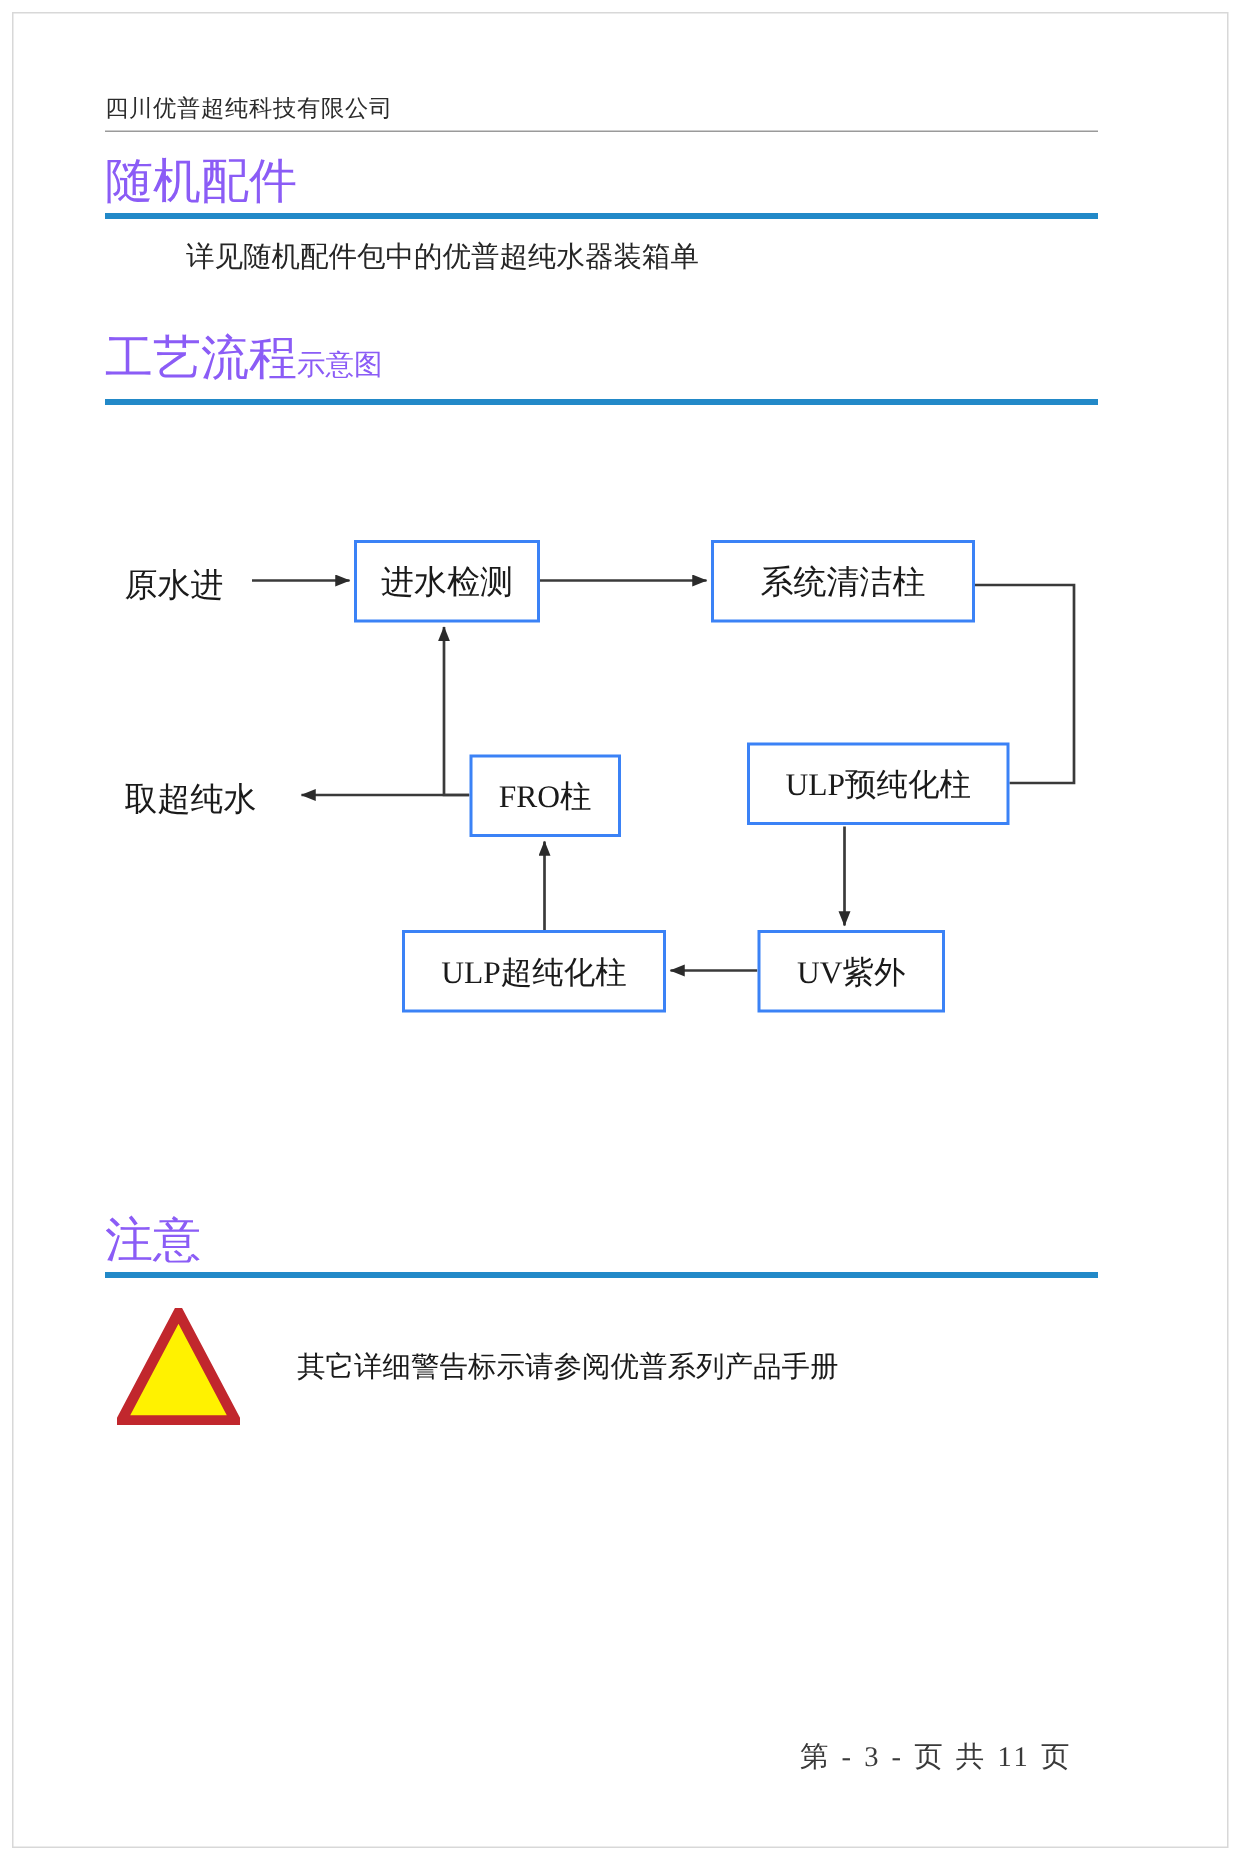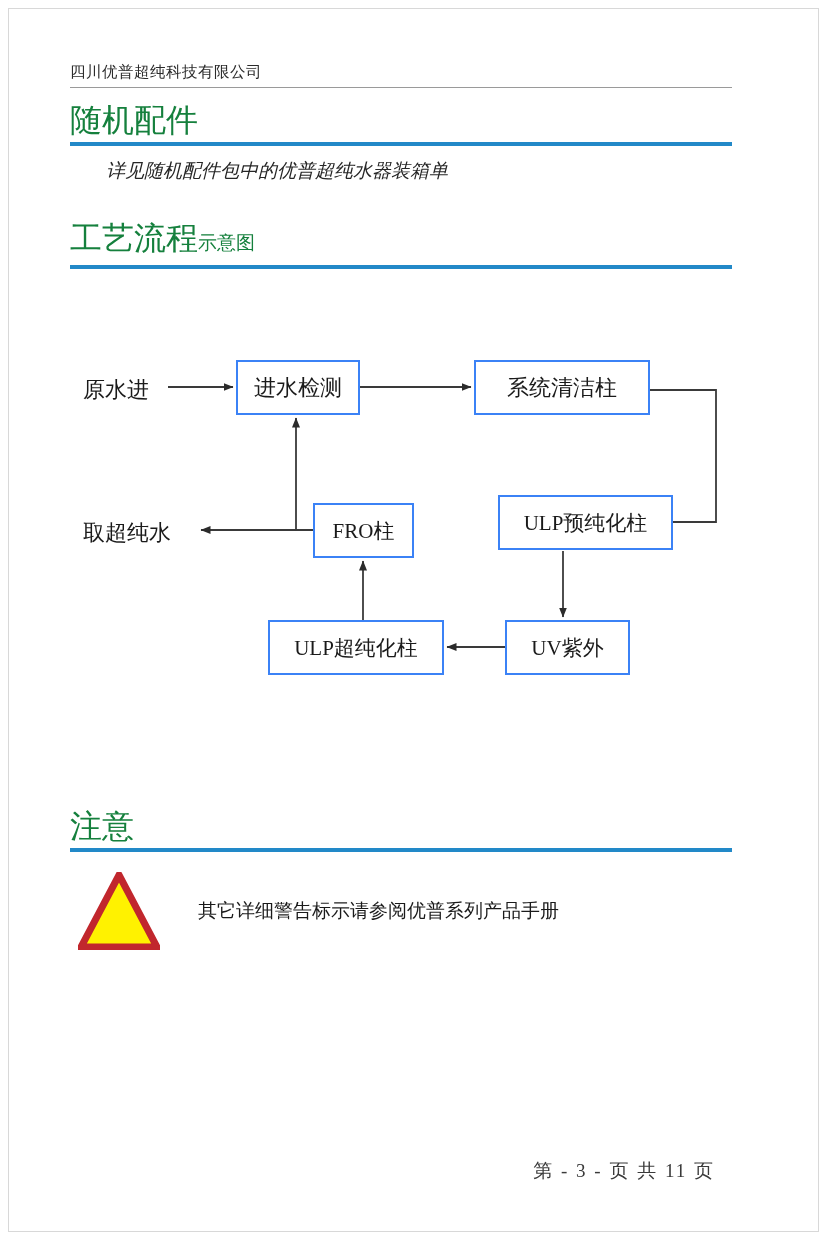--- a/index.html
+++ b/index.html
@@ -55,21 +55,21 @@
   
   .section {
     position: absolute;
     left: 70px;
     width: 662px;
   }
   .sec-title {
     font-family: "Liberation Serif", "DejaVu Serif", serif;
     font-size: 32px;
     line-height: 40px;
-    color: #15803d;
+    color: #8b5cf6;
     white-space: nowrap;
   }
   .sec-title .sub {
     font-size: 19px;
     vertical-align: baseline;
   }
   .blue-rule {
     margin-top: 2px;
     height: 4px;
     background: #2289c8;
@@ -158,21 +158,21 @@
 
   <div id="doc-header">
     <div class="company">四川优普超纯科技有限公司</div>
     <div class="hrule"></div>
   </div>
 
   <div class="section" style="top:100px;">
     <div class="sec-title">随机配件</div>
     <div class="blue-rule"></div>
   </div>
-  <div class="body-text" style="position:absolute; left:106px; top:158px;font-style:italic;">详见随机配件包中的优普超纯水器装箱单</div>
+  <div class="body-text" style="position:absolute; left:124px; top:158px;">详见随机配件包中的优普超纯水器装箱单</div>
 
   <div class="section" style="top:218px;">
     <div class="sec-title"><span>工艺流程</span><span class="sub">示意图</span></div>
     <div class="blue-rule"></div>
   </div>
 
   <div id="flowchart">
 
     <svg width="827" height="1240" viewBox="0 0 827 1240" style="position:absolute;left:0;top:0;">
       <defs>

